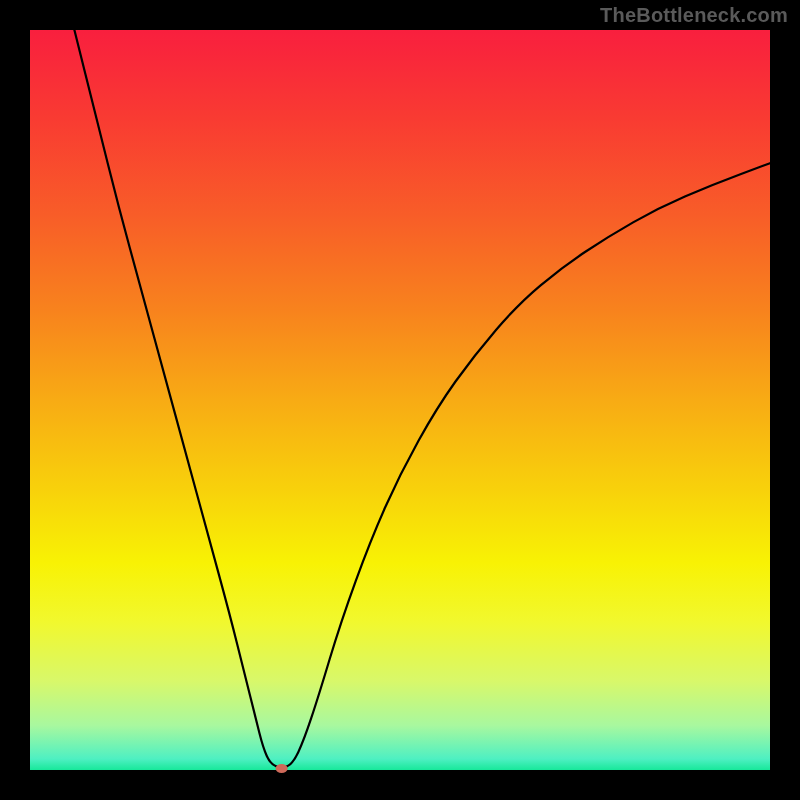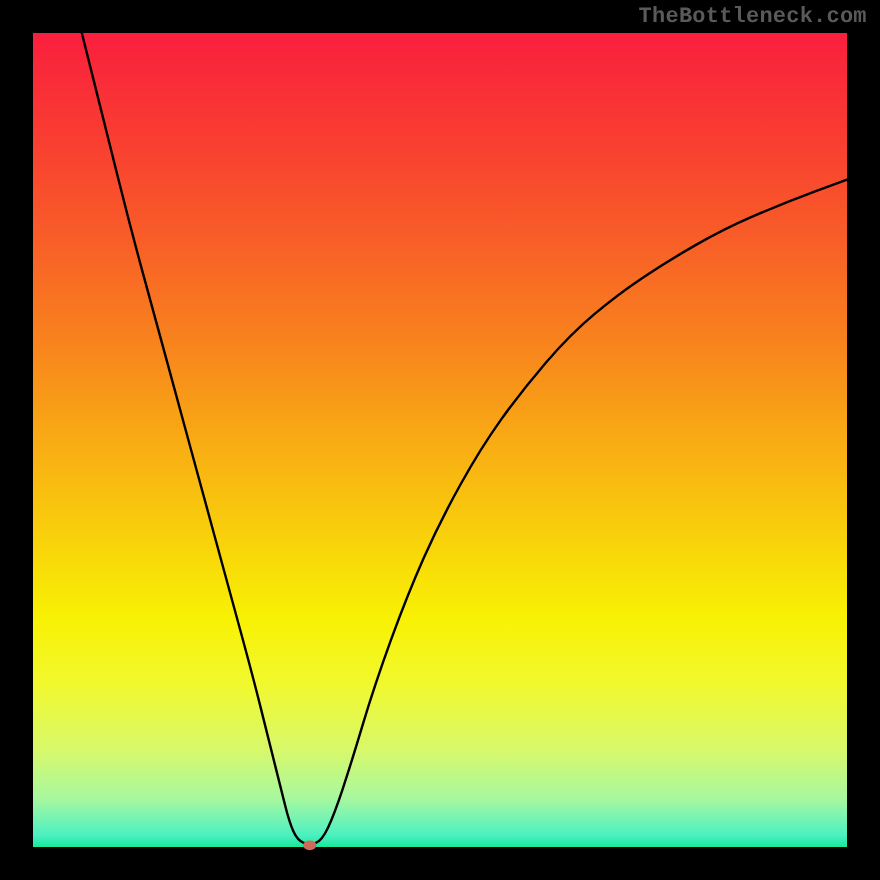--- a/index.html
+++ b/index.html
@@ -9,21 +9,20 @@
     height: 800px;
     background: #000;
     overflow: hidden;
     font-family: Arial, Helvetica, sans-serif;
   }
   .frame {
     position: relative;
     width: 800px;
     height: 800px;
     background: #fef9c3;
-    font-family: Liberation Mono, monospace;
   }
   .watermark {
     position: absolute;
     top: 4px;
     right: 12px;
     color: #5a5a5a;
     font-size: 20px;
     font-weight: 600;
     letter-spacing: 0.2px;
     z-index: 10;

